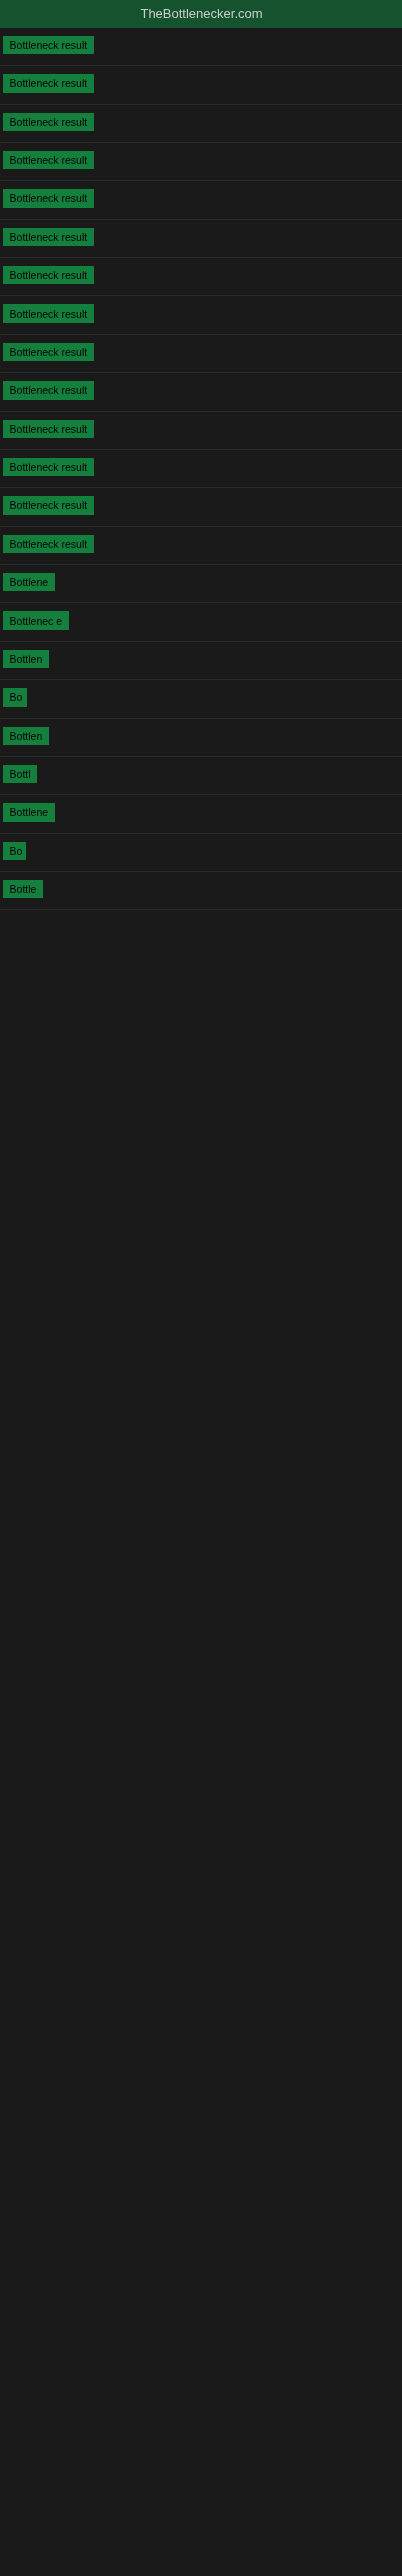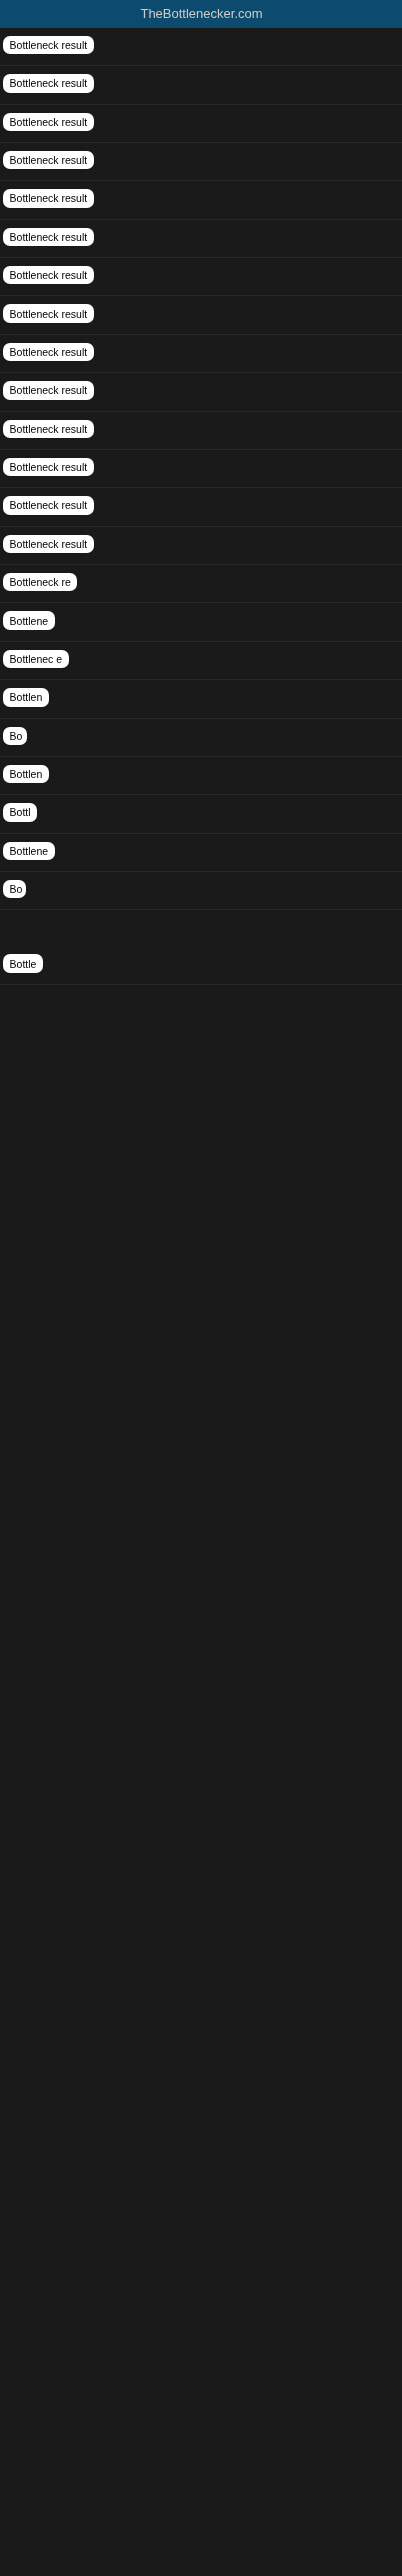--- a/index.html
+++ b/index.html
@@ -14,31 +14,31 @@
       background-color: #1a1a1a;
       font-family: Arial, sans-serif;
       position: relative;
     }
 
     .site-title {
       text-align: center;
       color: #cccccc;
       font-size: 13px;
       padding: 6.4px 0;
-      background-color: #0c4a6e;
+      background-color: #14532d;
     }
 
     .bottleneck-badge {
       display: inline-block;
-      background-color: #ffffff;
+      background-color: #15803d;
       color: #000;
       font-size: 10.5px;
       font-weight: normal;
       padding: 3.2px 6.4px;
-      border-radius: 7px;
+      border-radius: 0;
       white-space: nowrap;
       overflow: hidden;
     }
 
     .row {
       padding: 8px 3.2px;
       border-bottom: 0.8px solid #2a2a2a;
     }
   </style>
 </head>
@@ -56,24 +56,23 @@
     <div class="row"><span class="bottleneck-badge" style="max-width: 97px;">Bottleneck result</span></div>
     <div class="row"><span class="bottleneck-badge" style="max-width: 97px;">Bottleneck result</span></div>
     <div class="row"><span class="bottleneck-badge" style="max-width: 97px;">Bottleneck result</span></div>
     <div class="row"><span class="bottleneck-badge" style="max-width: 97px;">Bottleneck result</span></div>
     <div class="row"><span class="bottleneck-badge" style="max-width: 97px;">Bottleneck result</span></div>
     <div class="row"><span class="bottleneck-badge" style="max-width: 97px;">Bottleneck result</span></div>
     <div class="row"><span class="bottleneck-badge" style="max-width: 97px;">Bottleneck result</span></div>
     <div class="row"><span class="bottleneck-badge" style="max-width: 97px;">Bottleneck result</span></div>
     <div class="row"><span class="bottleneck-badge" style="max-width: 97px;">Bottleneck result</span></div>
     <div class="row"><span class="bottleneck-badge" style="max-width: 97px;">Bottleneck result</span></div>
-    <div class="row"><span class="bottleneck-badge" style="max-width: 81px;">Bottleneck re</span></div>
     <div class="row"><span class="bottleneck-badge" style="max-width: 64px;">Bottlene</span></div>
     <div class="row"><span class="bottleneck-badge" style="max-width: 76px;">Bottlenec e</span></div>
     <div class="row"><span class="bottleneck-badge" style="max-width: 60px;">Bottlen</span></div>
     <div class="row"><span class="bottleneck-badge" style="max-width: 24px;">Bo</span></div>
     <div class="row"><span class="bottleneck-badge" style="max-width: 60px;">Bottlen</span></div>
     <div class="row"><span class="bottleneck-badge" style="max-width: 44px;">Bottl</span></div>
     <div class="row"><span class="bottleneck-badge" style="max-width: 68px;">Bottlene</span></div>
     <div class="row"><span class="bottleneck-badge" style="max-width: 22.5px;">Bo</span></div>
-    <div class="row"><span class="bottleneck-badge" style="max-width: 48px; margin-top: 36px;">Bottle</span></div>
+    <div class="row"><span class="bottleneck-badge" style="max-width: 48px;">Bottle</span></div>
   </div>
 
 
 </body></html>

